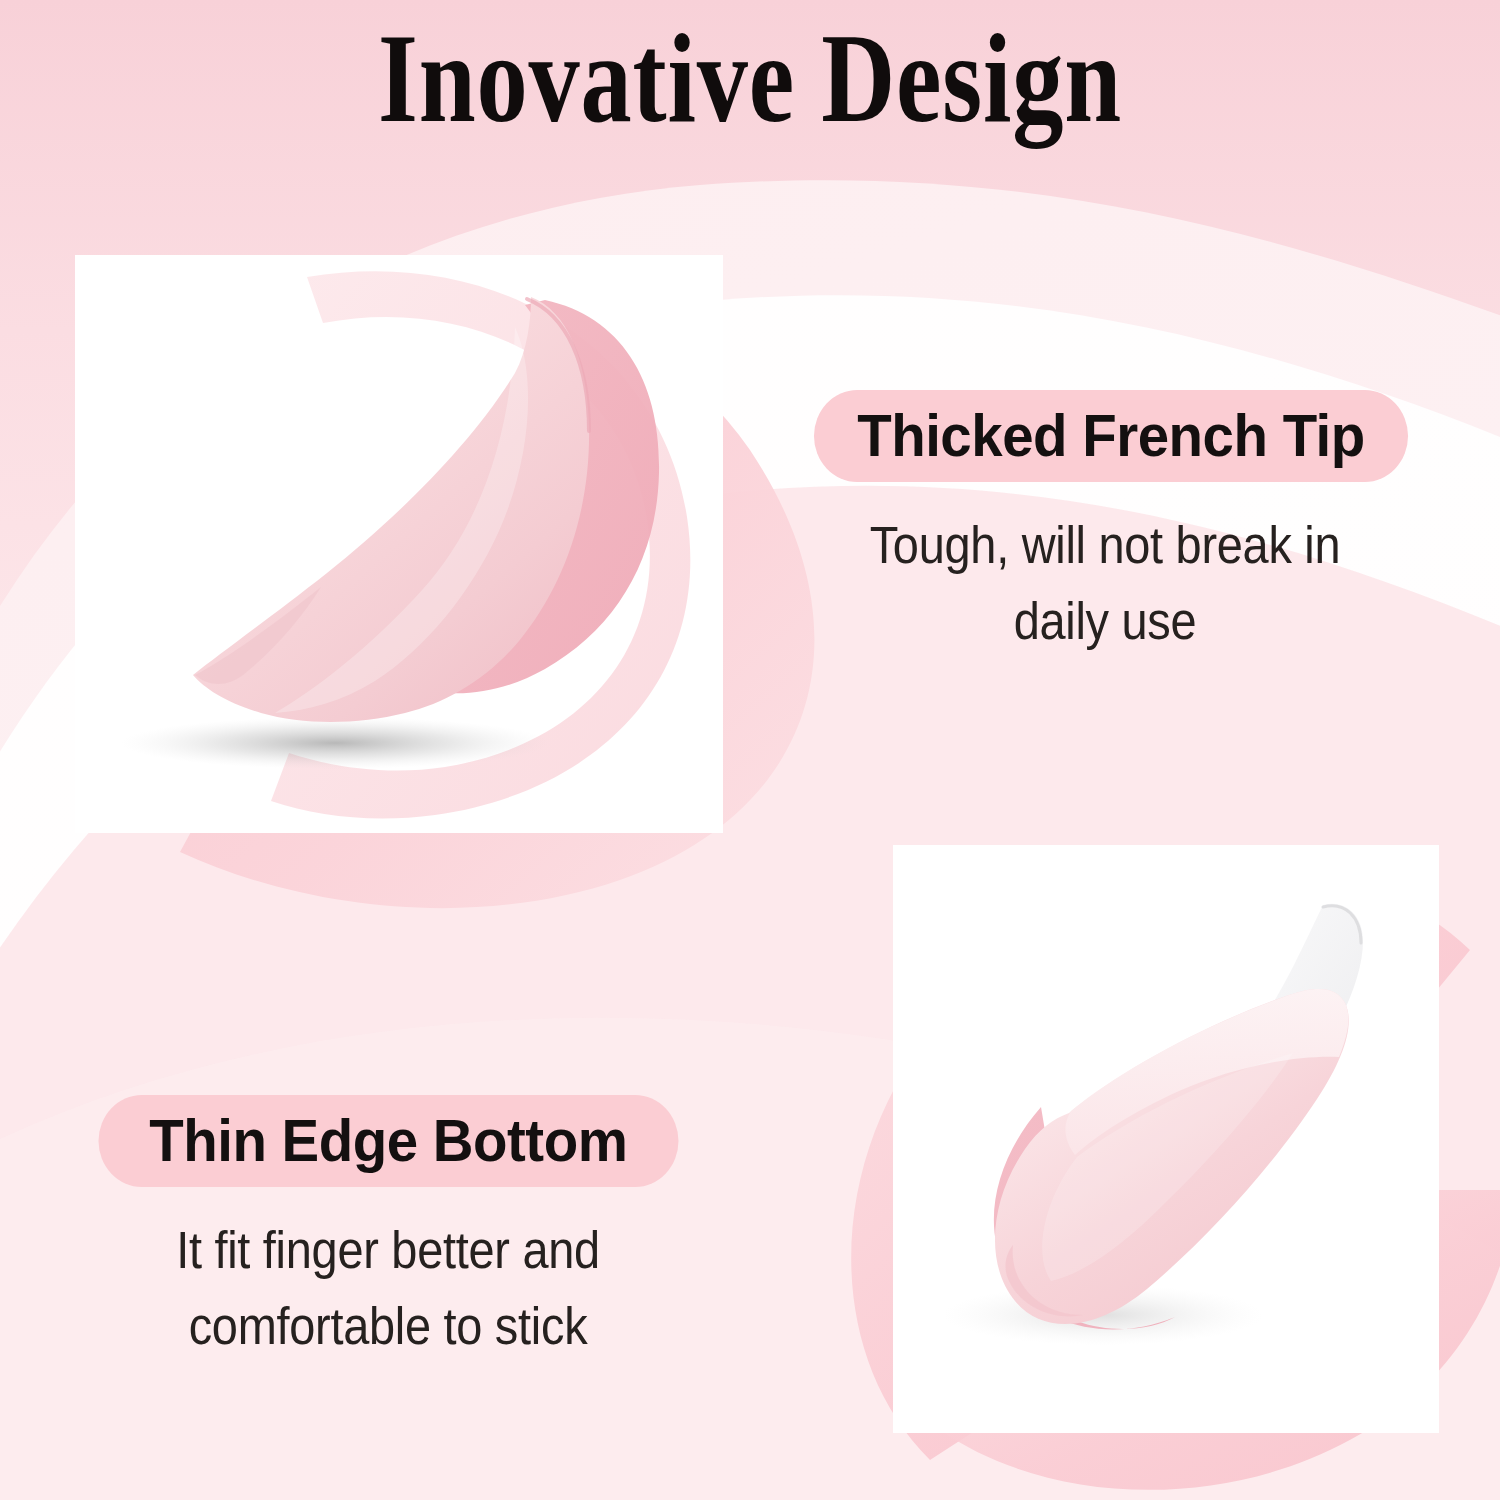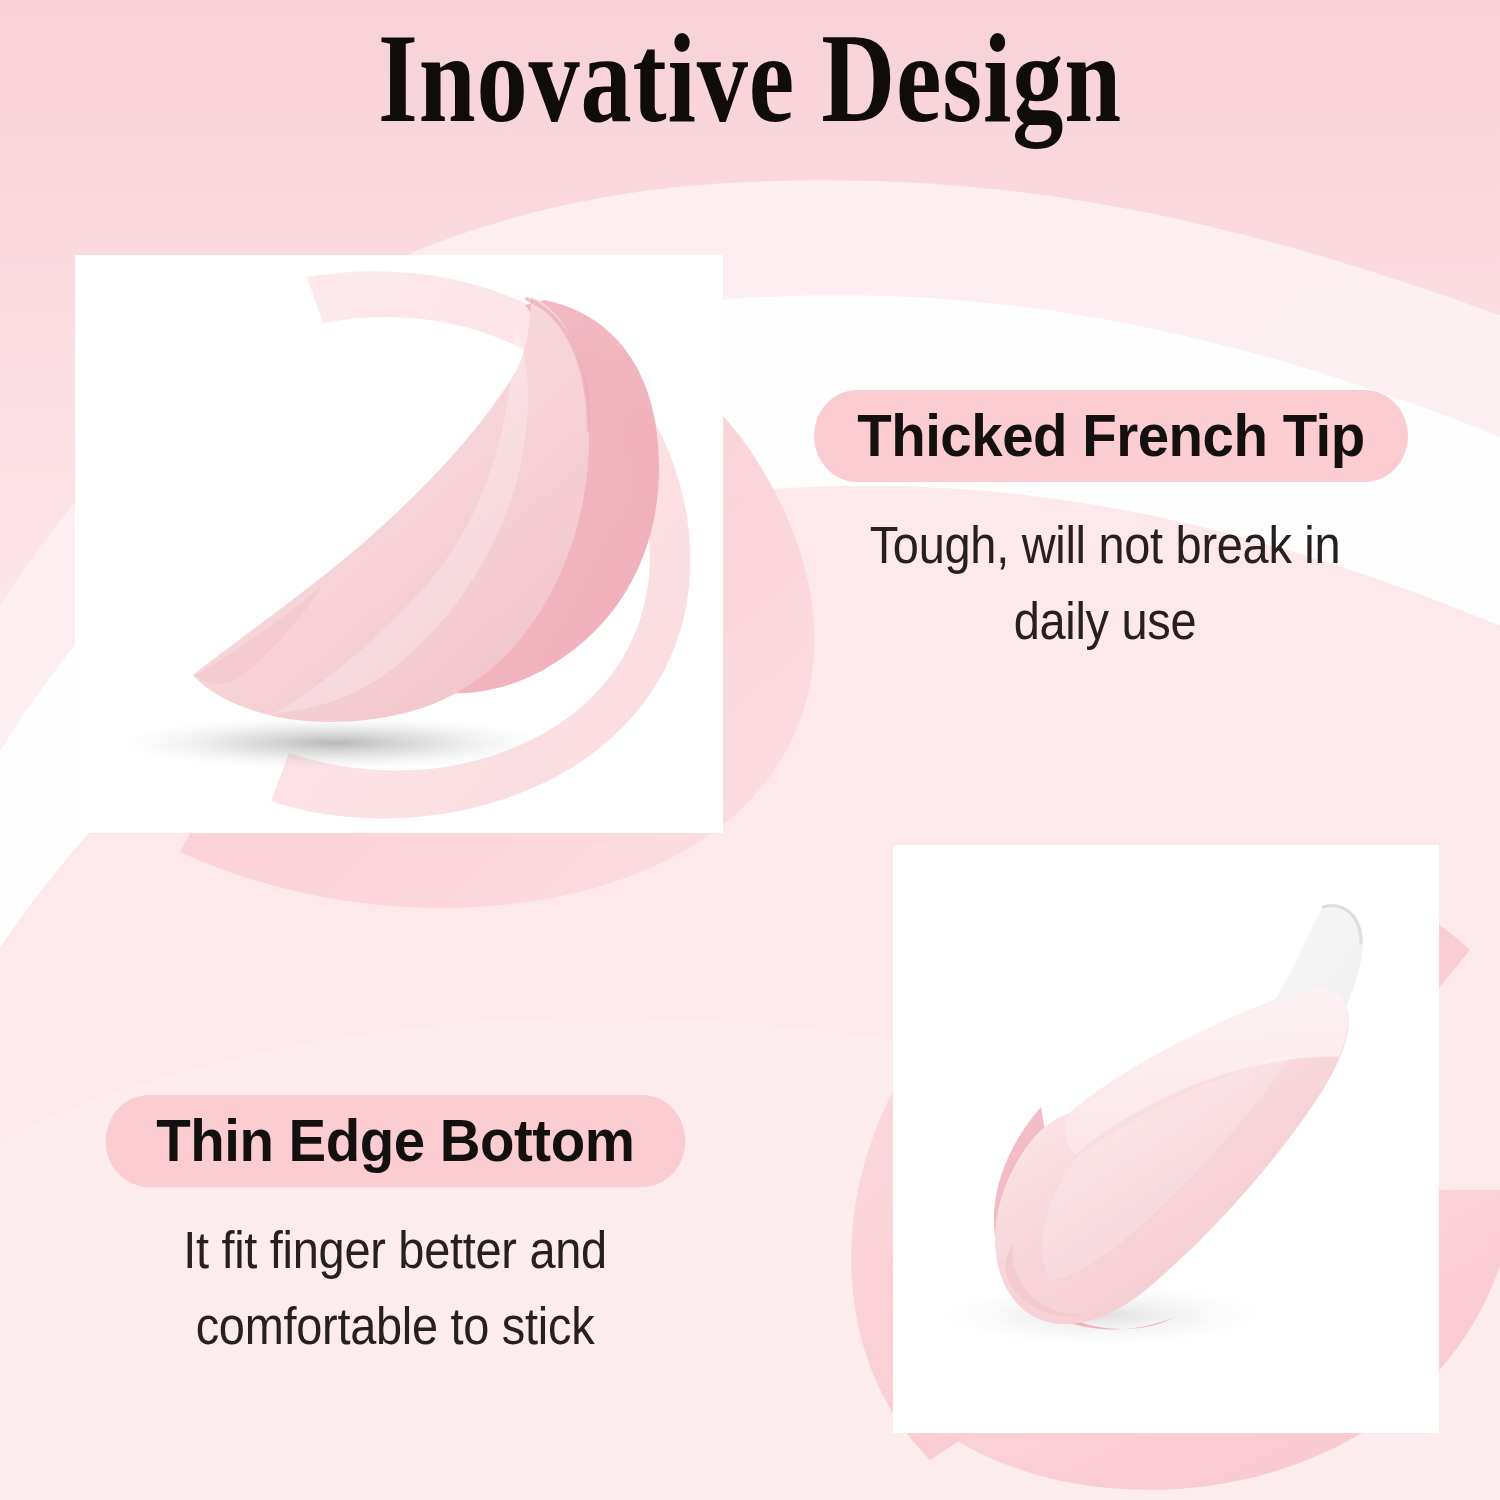--- a/index.html
+++ b/index.html
@@ -106,21 +106,21 @@
     letter-spacing: -0.3px;
     transform: scaleX(0.92);
   }
 
   
   #callout-french-tip { left: 795px; top: 390px; width: 620px; text-align: center; }
   #callout-french-tip .pill { padding: 0 46px; transform-origin: 50% 50%; }
   #callout-french-tip .body-text { margin-top: 26px; text-align: center; transform-origin: 50% 50%; }
 
   
-  #callout-thin-edge { left: 85px; top: 1095px; width: 620px; text-align: center; }
+  #callout-thin-edge { left: 78px; top: 1095px; width: 620px; text-align: center; }
   #callout-thin-edge .pill { padding: 0 54px; transform-origin: 50% 50%; }
   #callout-thin-edge .body-text { margin-top: 26px; text-align: center; transform-origin: 50% 50%; }
 
 </style>
 </head>
 <body>
 
 <div id="stage">
 
   <div class="bg-layer">

